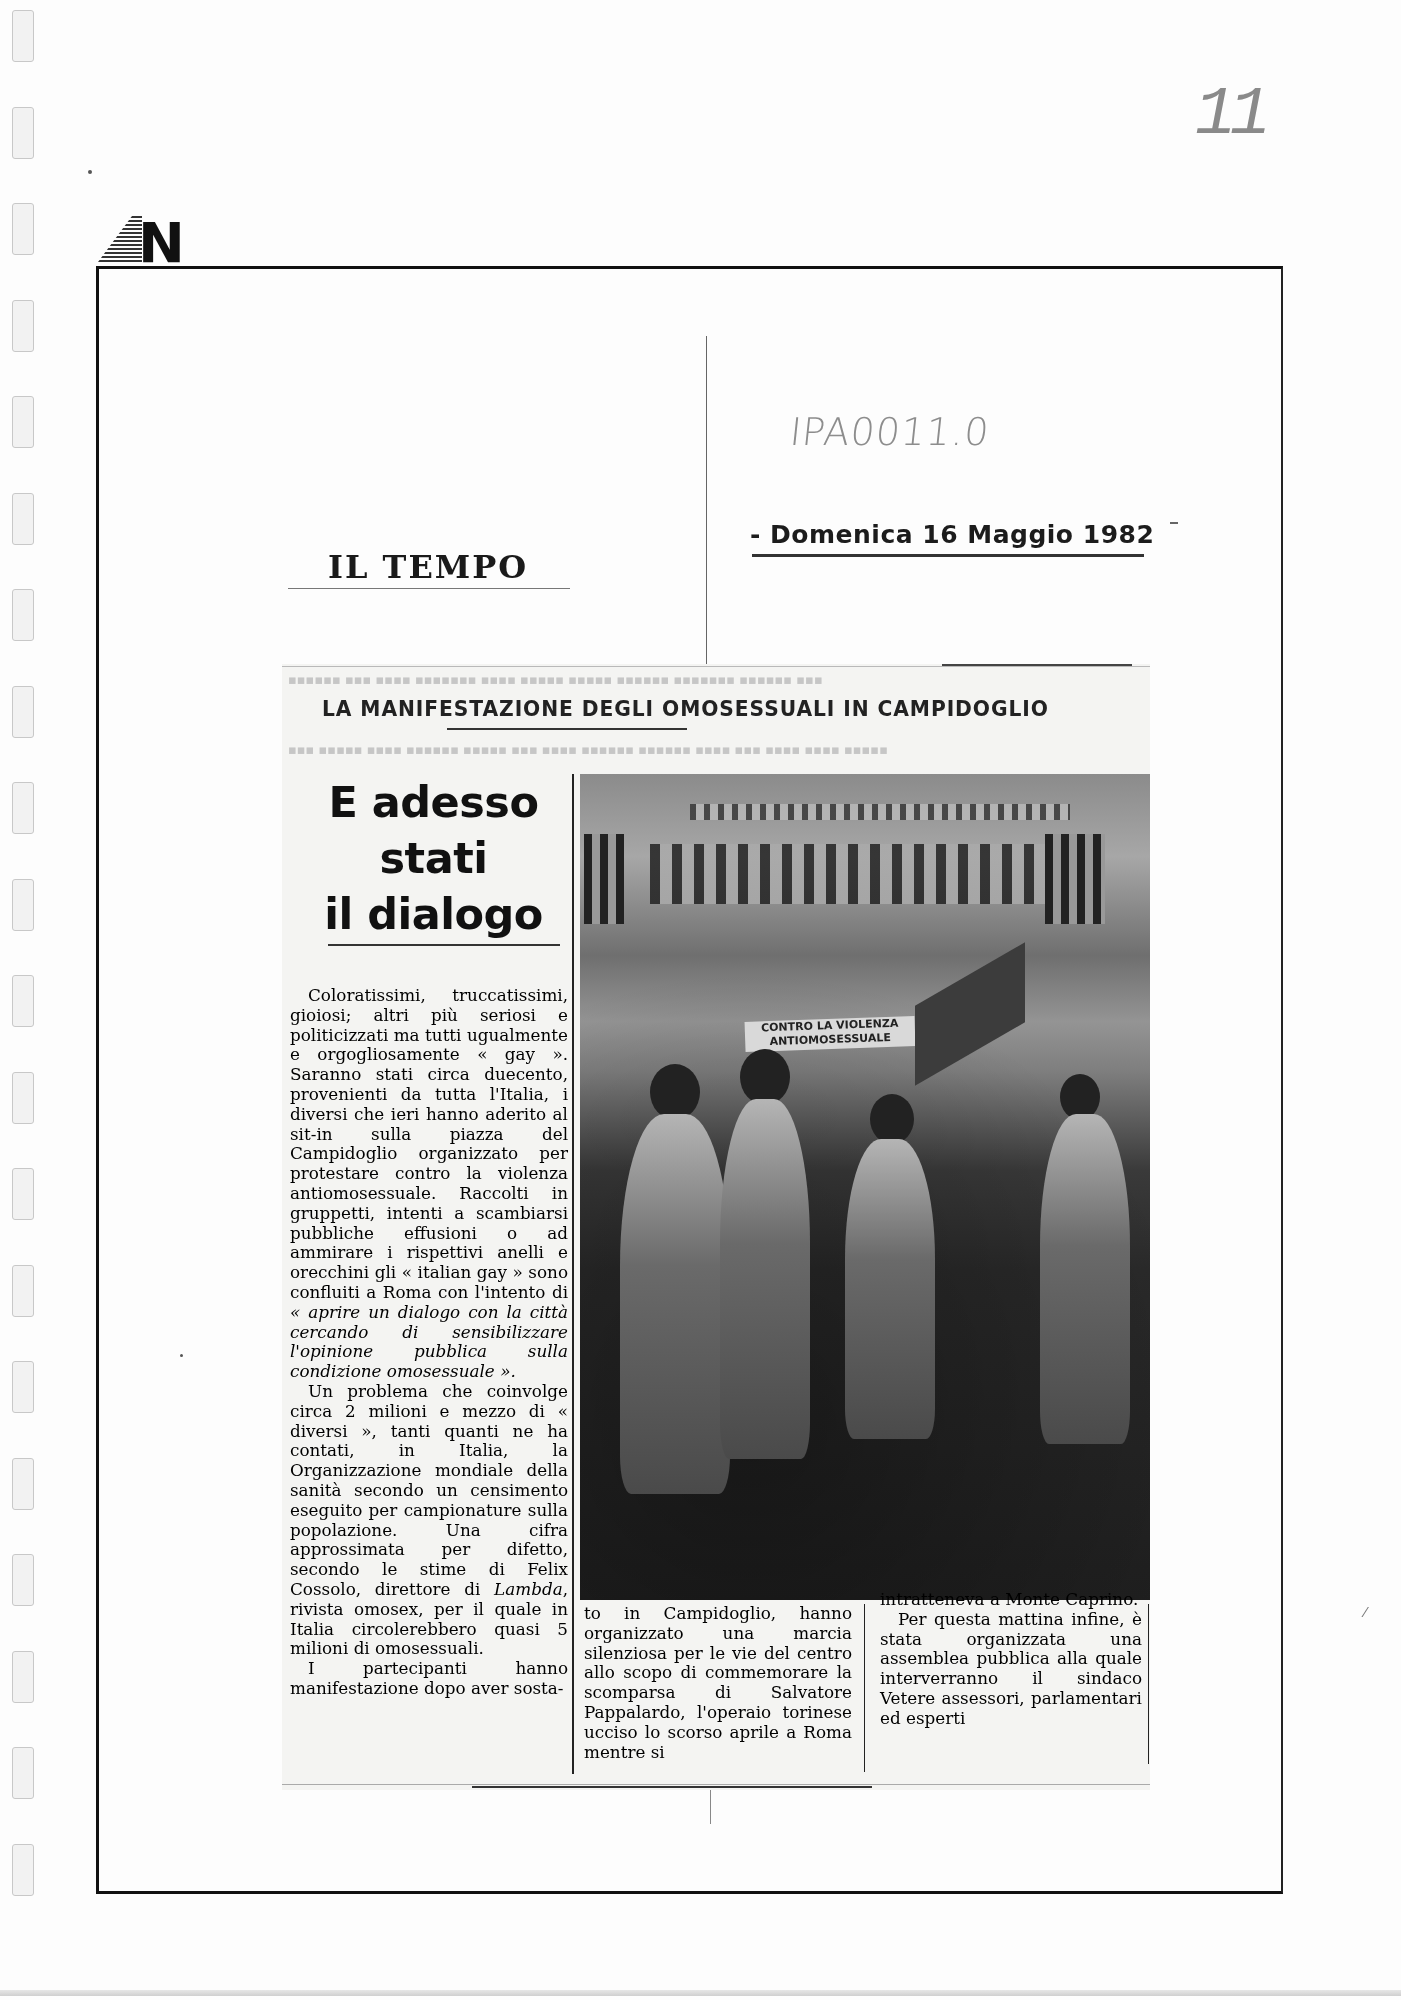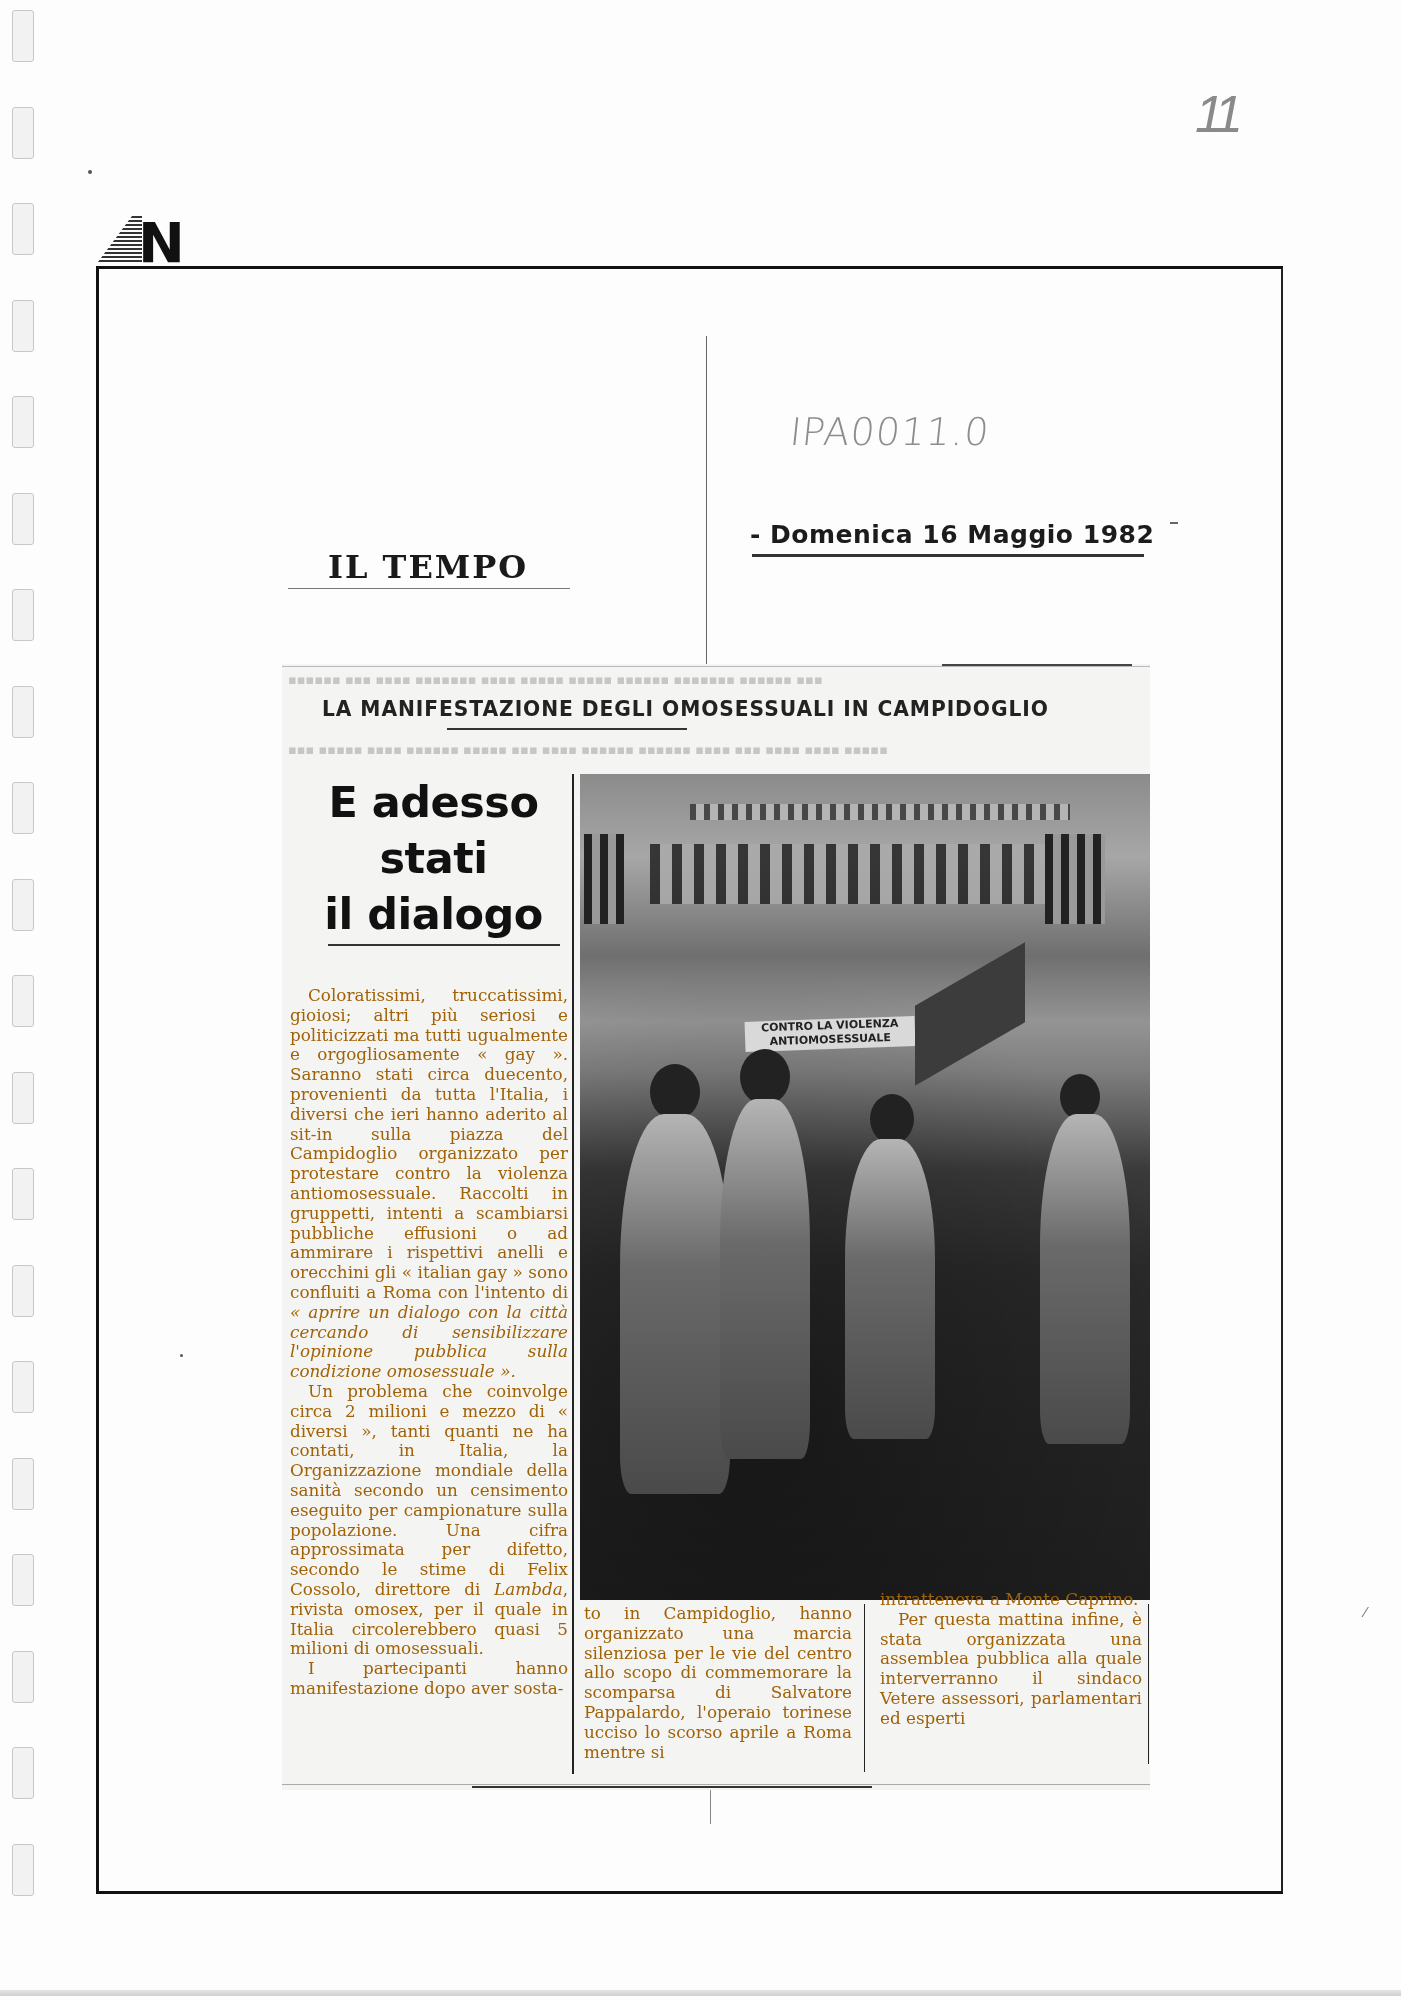--- a/index.html
+++ b/index.html
@@ -6,22 +6,22 @@
   body {
     width:1401px; height:2000px; position:relative; overflow:hidden;
     background:#fdfdfd; font-family:"DejaVu Serif", serif; color:#1a1a1a;
   }
   .binder-holes { position:absolute; left:8px; top:0; width:28px; height:2000px; }
   .hole {
     position:absolute; left:4px; width:20px; height:50px;
     border:1.5px solid #c8c8c8; border-radius:3px; background:#f2f2f2;
   }
   .page-number {
-    position:absolute; left:1195px; top:84px;
-    font-family:Liberation Sans, sans-serif; font-size:52px; font-style:italic;
+    position:absolute; left:1195px; top:76px;
+    font-family:Liberation Mono, monospace; font-size:68px; font-style:italic;
     color:#8a8a8a; letter-spacing:-6px; font-weight:200;
   }
   .logo { position:absolute; left:98px; top:212px; width:90px; height:54px; }
   .frame {
     position:absolute; left:96px; top:266px; width:1182px; height:1622px;
     border-top:3px solid #111; border-left:3px solid #111;
     border-right:2px solid #222; border-bottom:3px solid #111;
   }
   .center-rule { position:absolute; left:706px; top:336px; width:1px; height:344px; background:#666; }
   .center-rule-bottom { position:absolute; left:710px; top:1790px; width:1px; height:34px; background:#888; }
@@ -60,21 +60,21 @@
   .headline {
     position:absolute; left:24px; top:110px; width:255px; text-align:center;
     font-family:"DejaVu Sans", sans-serif; font-weight:900; font-size:43px; line-height:56px;
     color:#111; letter-spacing:-0.5px;
   }
   .headline span { display:block; }
   .headline-rule { position:absolute; left:46px; top:280px; width:232px; height:2px; background:#333; }
   .col-rule { position:absolute; top:110px; width:2px; background:#222; }
   .body-col {
     position:absolute; font-family:"DejaVu Serif", serif; font-size:16.8px;
-    line-height:19.8px; color:#a16207; text-align:justify;
+    line-height:19.8px; color:#000000; text-align:justify;
   }
   .body-col p { margin:0; text-indent:18px; }
   .body-col p.noindent { text-indent:0; }
   .body-col em { font-style:italic; }
   .col1 { left:8px; top:322px; width:278px; }
   .col2 { left:302px; top:940px; width:268px; }
   .col3 { left:598px; top:926px; width:262px; }
   .photo {
     position:absolute; left:298px; top:110px; width:570px; height:826px;
     background:

